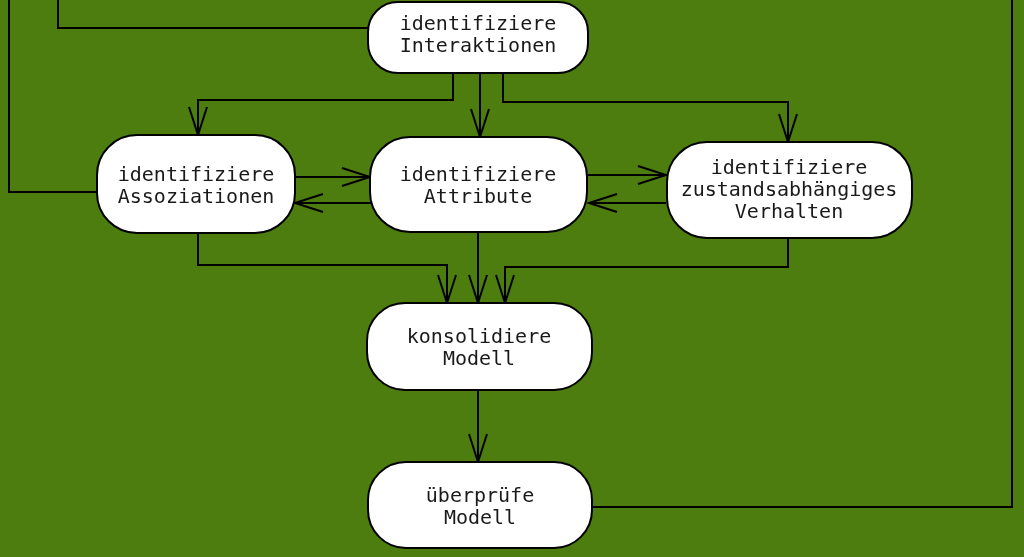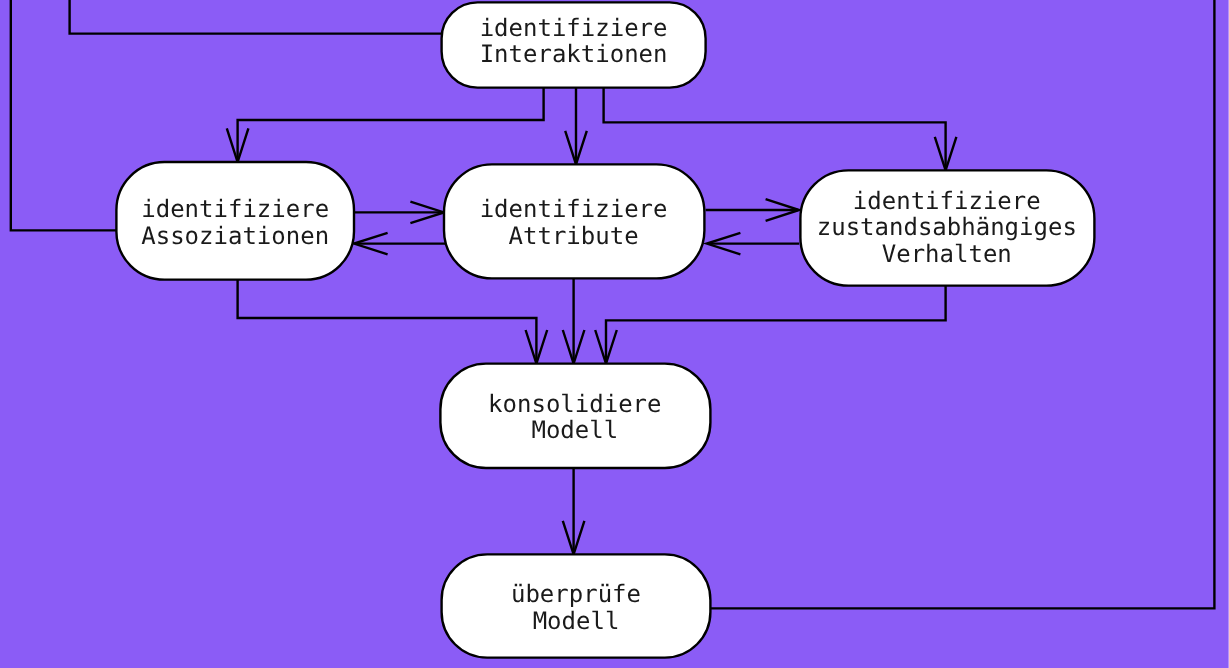--- a/index.html
+++ b/index.html
@@ -8,21 +8,21 @@
     background: #ffffff;
     width: 1024px;
     height: 557px;
     overflow: hidden;
     font-family: "DejaVu Sans Mono", "Liberation Mono", monospace;
   }
   .diagram-wrap {
     width: 1024px;
     height: 557px;
     position: relative;
-    background: #8b5cf6;
+    background: #4d7c0f;
   }
   svg {
     display: block;
   }
   .edge {
     fill: none;
     stroke: #000000;
     stroke-width: 2;
   }
   .arrowhead {

